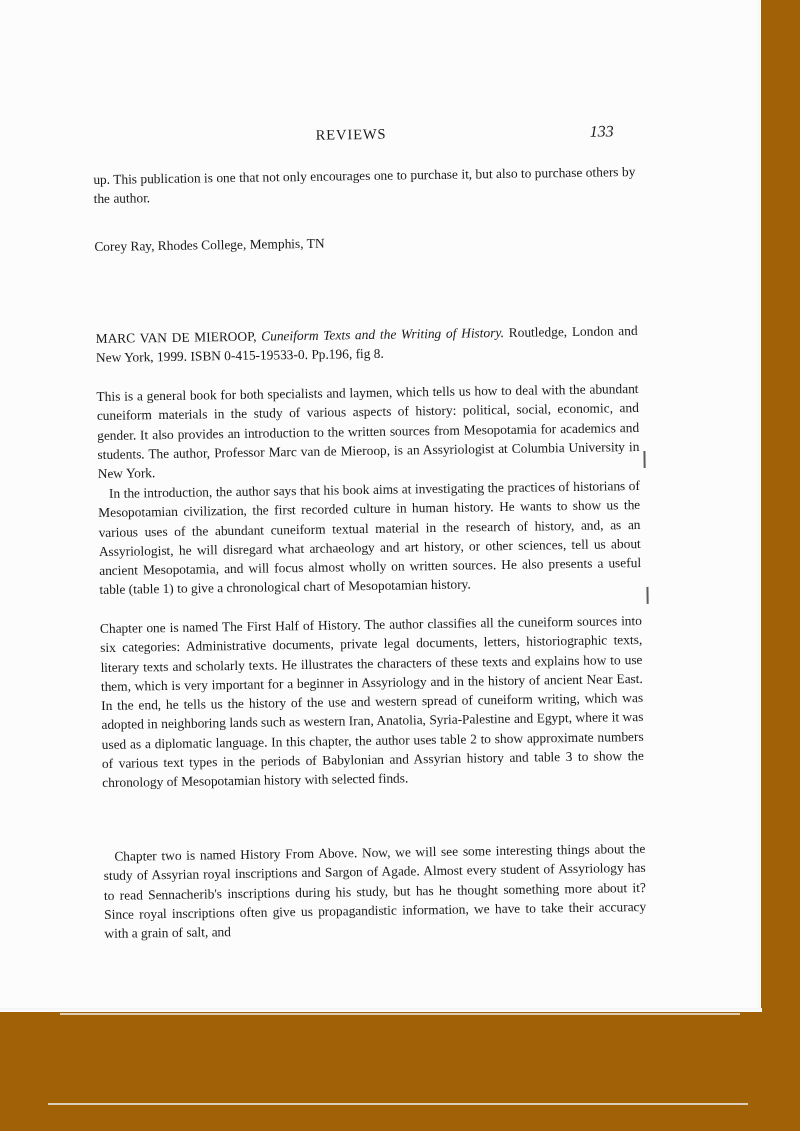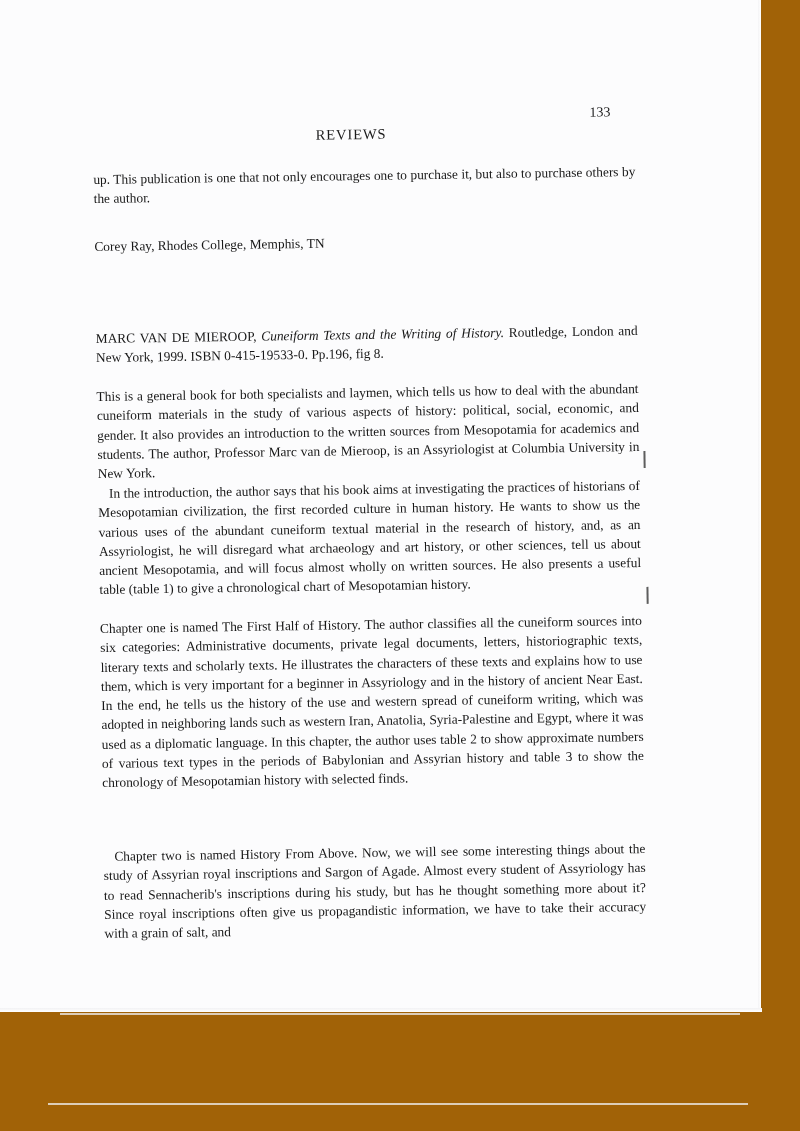--- a/index.html
+++ b/index.html
@@ -62,23 +62,24 @@
     left: 322px;
     top: 126px;
     font-size: 14.5px;
     letter-spacing: 0.9px;
     color: #1c1c1c;
   }
 
   .folio {
     position: absolute;
     left: 596px;
-    top: 108px;
-    font-size: 14px;
+    top: 126px;
+    font-size: 16px;
     color: #1c1c1c;
+    font-style: italic;
   }
 
   .col {
     position: absolute;
     left: 99px;
     width: 542px;
     color: #181818;
     font-size: 13.4px;
     line-height: 19.3px;
     text-align: justify;

